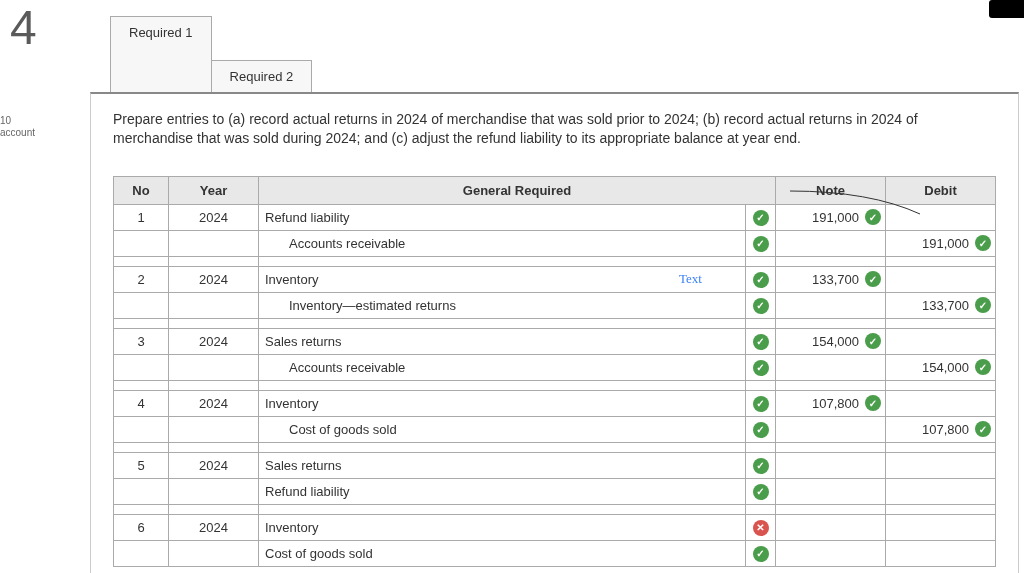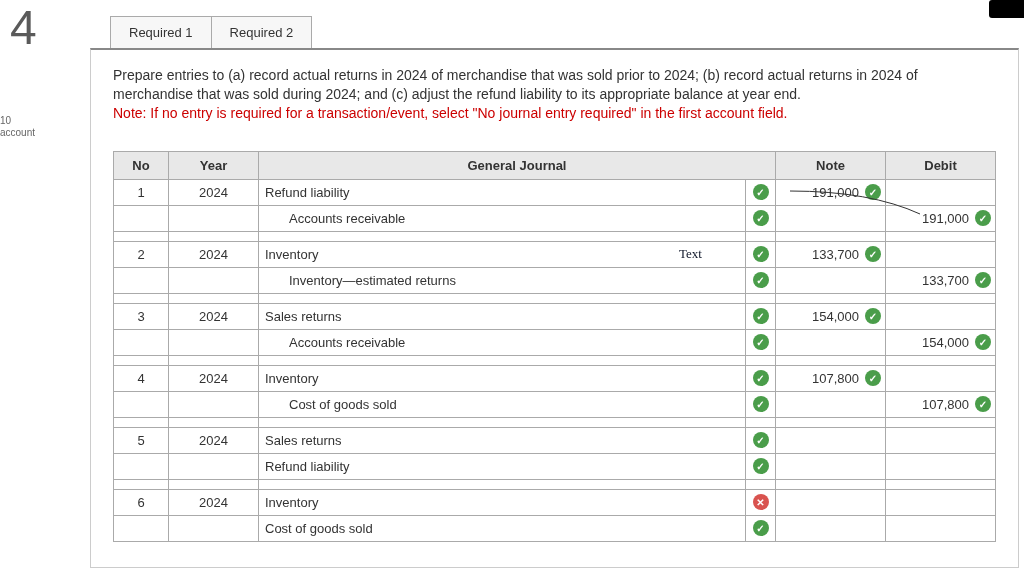--- a/index.html
+++ b/index.html
@@ -40,21 +40,21 @@
       margin-left: 20px;
     }
     .tab {
       padding: 8px 18px;
       border: 1px solid #aaa;
       border-bottom: none;
       background: #f7f7f7;
       cursor: pointer;
       font-size: 13px;
     }
-    .tab:not(:first-child) { border-left: none; }
+    .tab:not(:first-child) { border-left: none; margin-top: 44px; }
     .panel {
       border: 1px solid #ccc;
       padding: 16px 22px;
       background: #fff;
       border-top: 2px solid #888;
       min-height: 520px;
     }
     .instructions {
       font-size: 14px;
       line-height: 1.35;
@@ -100,21 +100,21 @@
       font-weight: bold;
       vertical-align: middle;
     }
     .icon.check { background: #4a9d4a; }
     .icon.cross { background: #d9534f; }
     .val-cell { padding-right: 26px !important; }
     .val-cell .icon { position: absolute; right: 4px; top: 50%; transform: translateY(-50%); }
     tr.spacer td { height: 10px; padding:0; }
     .annot {
       position: absolute;
-      color: #0f172a;
+      color: #3b82f6;
       font-size: 13px;
       left: 420px;
       top: 50%;
       transform: translateY(-50%);
       font-family: cursive;
     }
     .error-highlight { background: #fde; }
     .top-dark {
       position: absolute;
       top: 0;
@@ -142,29 +142,28 @@
 
 <div class="main-content">
   <div class="tabs">
     <div class="tab">Required 1</div>
     <div class="tab">Required 2</div>
   </div>
 
   <div class="panel">
     <div class="instructions">
       <span>Prepare entries to (a) record actual returns in 2024 of merchandise that was sold prior to 2024; (b) record actual returns in 2024 of merchandise that was sold during 2024; and (c) adjust the refund liability to its appropriate balance at year end.</span><br>
-      <span class="note">Note: If no entry is required for a transaction/event, select "No journal entry required" in the first account field.</span>
     </div>
 
     <table class="journal">
       <thead>
         <tr>
           <th class="col-no">No</th>
           <th class="col-year">Year</th>
-          <th class="col-journal" colspan="2">General Journal</th>
+          <th class="col-journal" colspan="2">General Required</th>
           <th class="col-debit">Note</th>
           <th class="col-credit">Debit</th>
         </tr>
       </thead>
       <tbody id="journal-body">
           <tr>
             <td class="col-no">1</td>
             <td class="col-year">2024</td>
             <td class="col-journal" style="position: relative;">Refund liability</td>
             <td class="col-status"><span class="icon check">✓</span></td>

